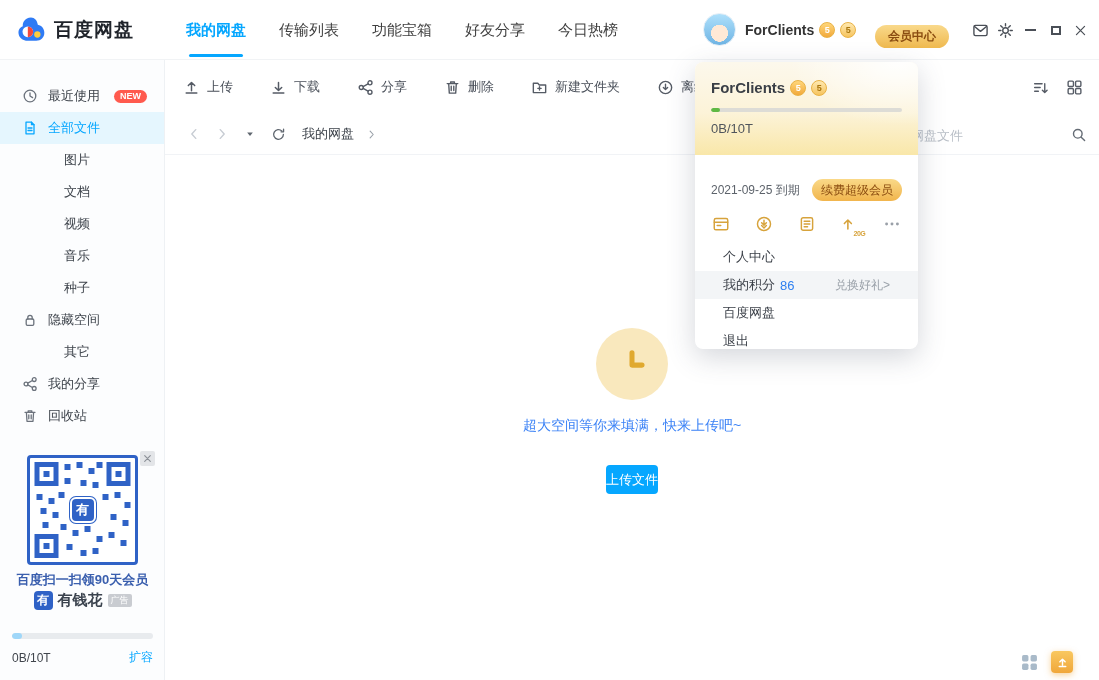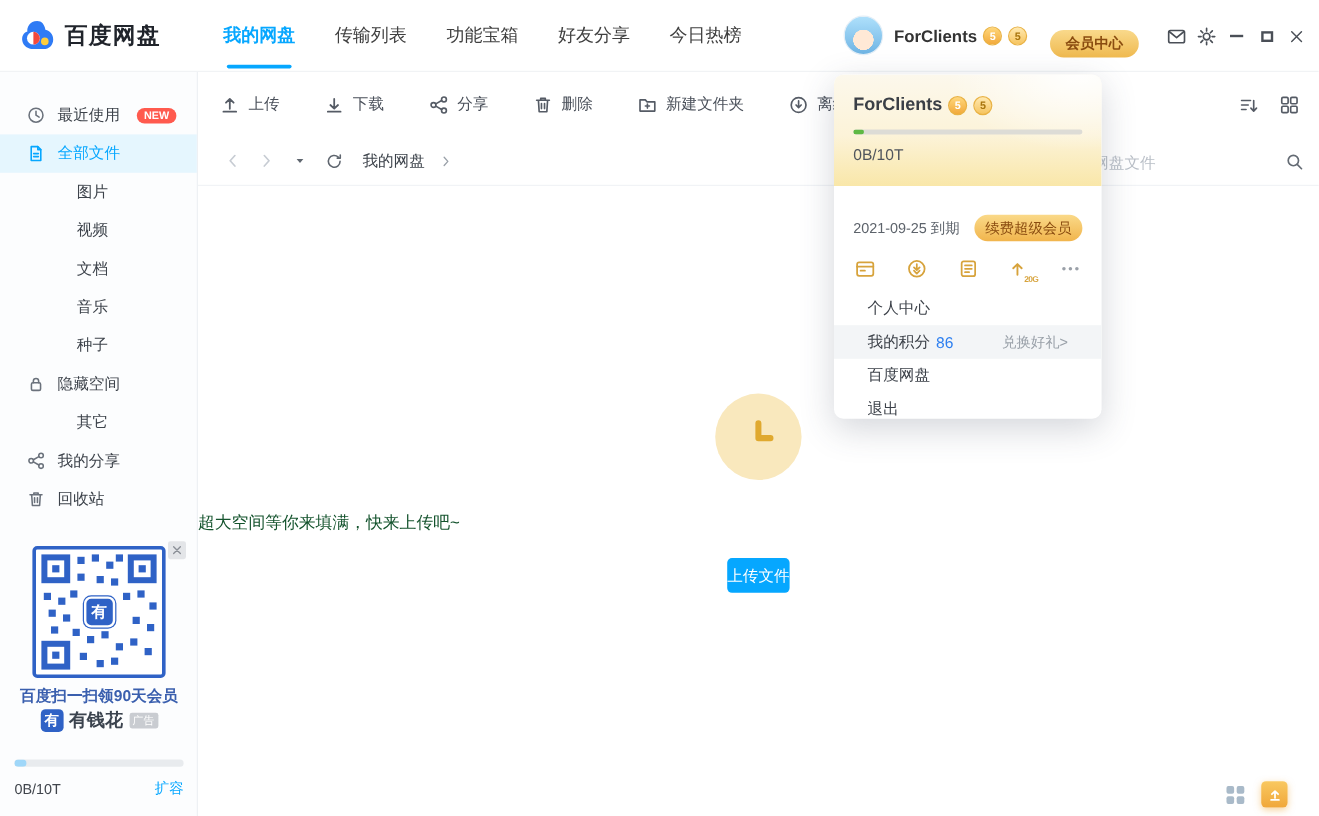--- a/index.html
+++ b/index.html
@@ -67,21 +67,21 @@
   .crumb{font-size:13px;color:#3c424a;cursor:pointer;margin-left:4px}
   .csep{width:11px;height:11px;color:#9aa1a9}
   .search{position:absolute;right:12px;top:7px;height:28px;display:flex;align-items:center;width:228px}
   .search input{flex:1;border:none;outline:none;font-size:13px;color:#333;background:transparent}
   .search input::placeholder{color:#b9bfc7}
   .sicon{width:16px;height:16px;color:#646b74;cursor:pointer;flex:none}
 
   .empty{position:absolute;left:0;top:95px;right:0;bottom:0}
   .clock-badge{position:absolute;left:50%;top:173px;transform:translateX(-50%);width:72px;height:72px;border-radius:50%;background:#f9e8bd;
     display:flex;align-items:center;justify-content:center;color:#e0a92f}
-  .empty-msg{position:absolute;top:272px;width:100%;text-align:left;font-size:14px;color:#14532d}
+  .empty-msg{position:absolute;top:262px;width:100%;text-align:center;font-size:14px;color:#3b82f6}
   .upload-file-btn{position:absolute;top:310px;left:50%;transform:translateX(-50%);height:29px;padding:0 0;background:#06a7ff;color:#fff;
     border:none;border-radius:4px;font-size:13px;cursor:pointer}
   .float-icons{position:absolute;right:26px;bottom:7px;display:flex;align-items:center;gap:13px}
   .widgets{width:17px;height:17px;color:#a9bac9;cursor:pointer}
   .gold-square{width:22px;height:22px;border-radius:4px;background:linear-gradient(180deg,#f9c860,#f0a73a);display:flex;align-items:center;
     justify-content:center;color:#fff;cursor:pointer;box-shadow:0 2px 6px rgba(240,167,58,.5)}
 
   
   .panel{position:absolute;left:695px;top:62px;width:223px;height:287px;background:#fff;border-radius:8px;
     box-shadow:0 8px 28px rgba(60,70,90,.22);z-index:60;overflow:hidden}
@@ -185,24 +185,24 @@
             <path d="M4 2.2h5.5L12 4.7v9.1H4z"></path>
               <path d="M9.5 2.2v2.5H12M6 8h4M6 10.5h4"></path>
           </svg>
         </span>
         <span class="mlabel">全部文件</span>
       </div>
       <div class="mitem sub">
           <span class="mlabel">图片</span>
         </div>
       <div class="mitem sub">
+          <span class="mlabel">文档</span>
+        </div>
+      <div class="mitem sub">
           <span class="mlabel">视频</span>
-        </div>
-      <div class="mitem sub">
-          <span class="mlabel">文档</span>
         </div>
       <div class="mitem sub">
           <span class="mlabel">音乐</span>
         </div>
       <div class="mitem sub">
           <span class="mlabel">种子</span>
         </div>
       <div class="mitem">
         <span class="micon">
           <svg viewBox="0 0 16 16" fill="none" stroke="currentColor" stroke-width="1.3" stroke-linecap="round" stroke-linejoin="round">

